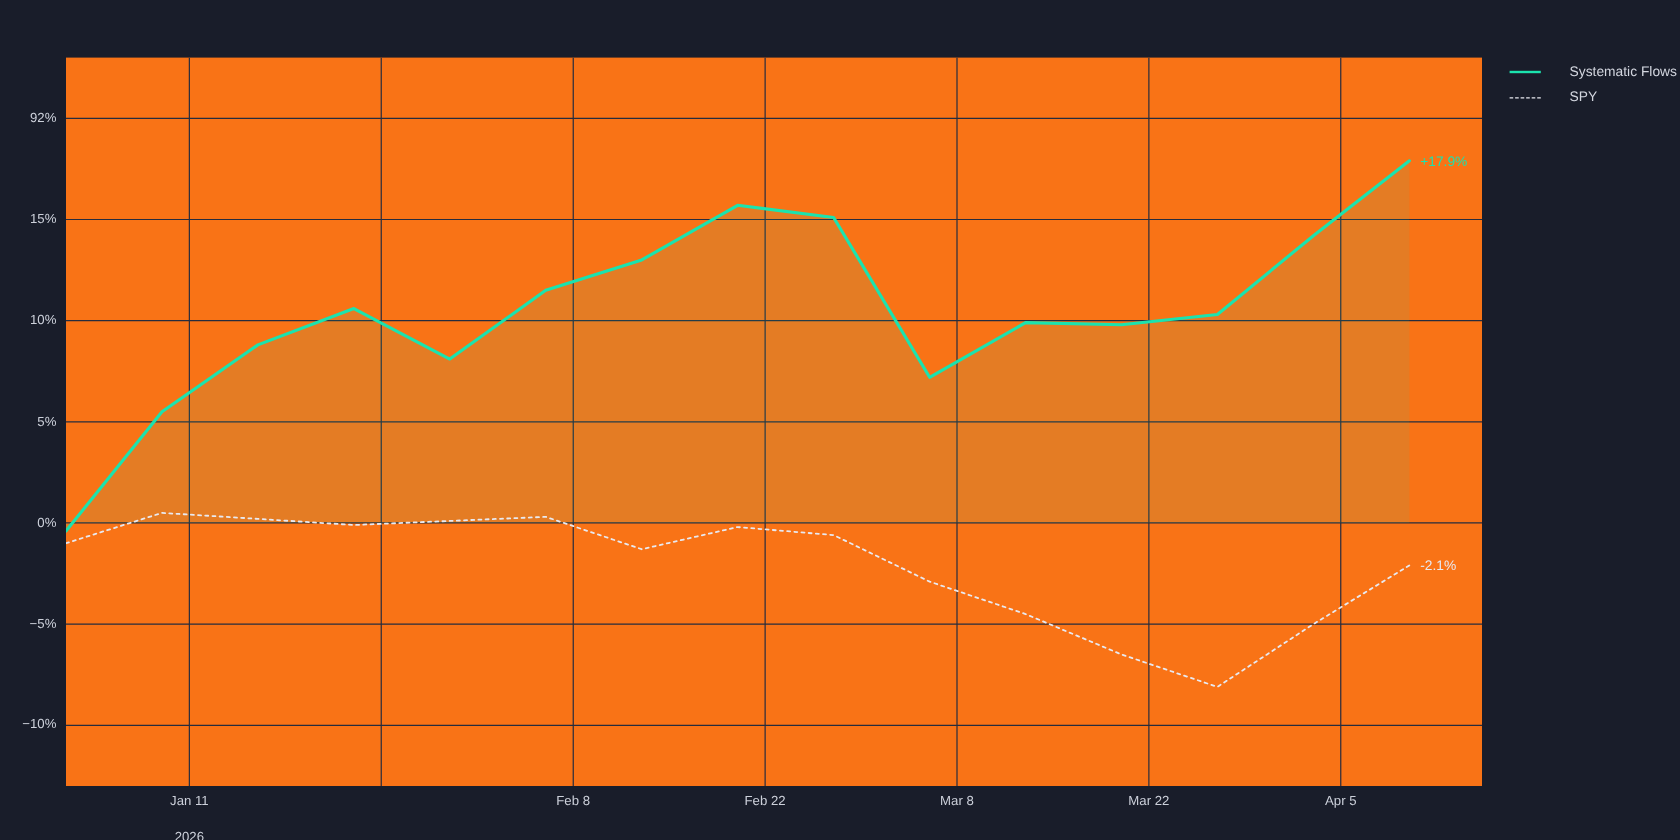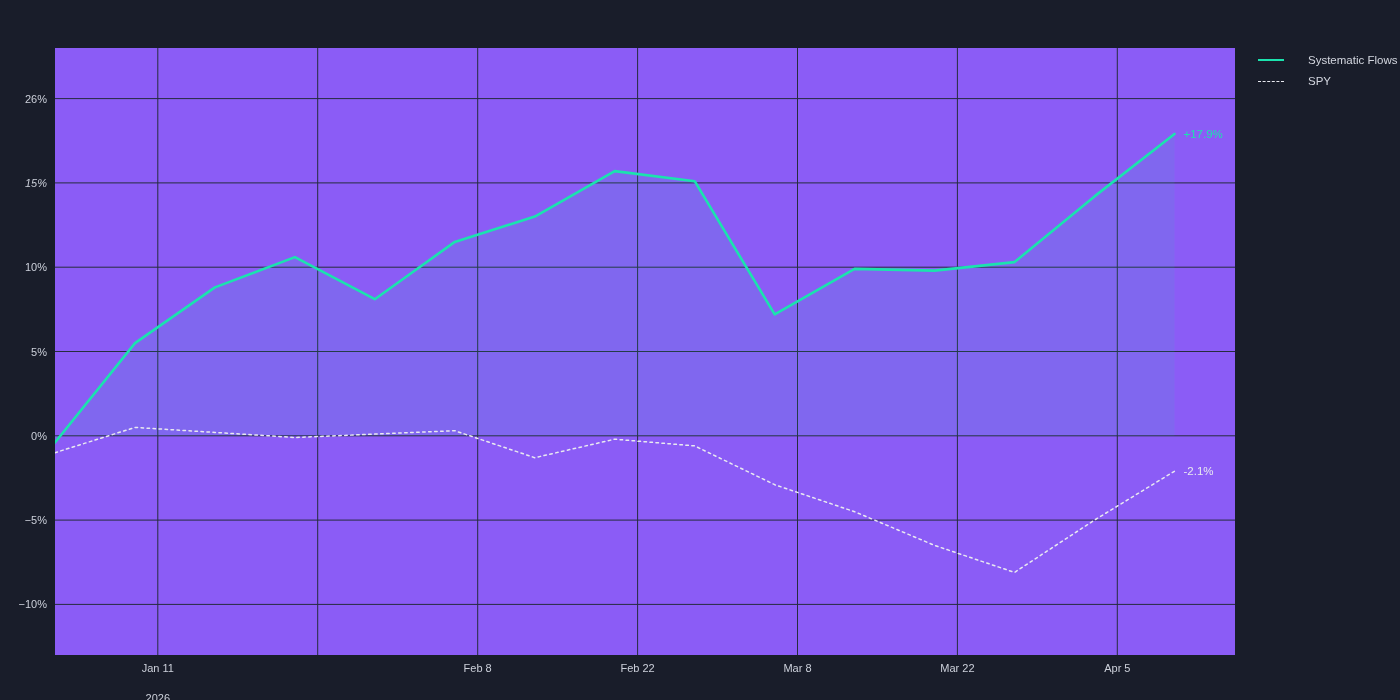--- a/index.html
+++ b/index.html
@@ -8,21 +8,21 @@
     background:#191d2a;
     font-family:"Liberation Sans",sans-serif;
     -webkit-font-smoothing:antialiased;
   }
   .chart-title{
     position:absolute;left:14px;top:12px;
     font-size:13.5px;color:#f1f2f6;letter-spacing:.2px;white-space:pre;
   }
   .plot{
     position:absolute;left:55px;top:48px;width:1180px;height:607px;
-    background:#8b5cf6;
+    background:#f97316;
   }
   .plot svg{display:block;width:1180px;height:607px;}
   svg text{font-family:"Liberation Sans",sans-serif;}
   .yticks{position:absolute;left:0;top:0;width:55px;height:700px;}
   .ytick{
     position:absolute;right:8px;font-size:11px;line-height:14px;
     color:#ccd0da;white-space:nowrap;
   }
   .xticks{position:absolute;left:0;top:0;width:1400px;height:700px;pointer-events:none;}
   .xtick{
@@ -63,22 +63,22 @@
         <line y1="0" y2="607" x1="1062.3" x2="1062.3" stroke="#262c3e" stroke-width="1"></line>
         <path d="M0.0,394.5L80.0,295.1L159.9,239.4L239.9,209.1L319.8,251.2L399.8,193.9L479.8,168.6L559.7,123.1L639.7,133.2L719.7,266.4L799.6,220.9L879.6,222.6L959.5,214.1L1039.5,148.4L1119.5,86.0L1119.5,387.8L0.0,387.8Z" fill="rgba(25,227,178,0.09)" stroke="none"></path>
         <path d="M0.0,394.5L80.0,295.1L159.9,239.4L239.9,209.1L319.8,251.2L399.8,193.9L479.8,168.6L559.7,123.1L639.7,133.2L719.7,266.4L799.6,220.9L879.6,222.6L959.5,214.1L1039.5,148.4L1119.5,86.0" fill="none" stroke="#1be3ae" stroke-width="2.6" stroke-linejoin="round" stroke-linecap="round"></path>
         <text x="1128.5" y="90.0" fill="#1be3ae" font-size="11.5px">+17.9%</text>
         <path d="M0.0,404.7L80.0,379.4L159.9,384.4L239.9,389.5L319.8,386.1L399.8,382.7L479.8,409.7L559.7,391.2L639.7,397.9L719.7,436.7L799.6,463.7L879.6,497.4L959.5,524.4L1039.5,472.1L1119.5,423.2" fill="none" stroke="#e8e9f0" stroke-width="1.5" stroke-linejoin="round" stroke-linecap="round" stroke-dasharray="2.5 3.5"></path>
         <text x="1128.5" y="427.2" fill="#e8e9f0" font-size="11.5px">-2.1%</text>
       </svg>
   </div>
 
   <div class="yticks" id="yticks">
-      <div class="ytick" style="top: 91.5833px;">26%</div>
-      <div class="ytick" style="top: 175.889px; font-style: italic;">15%</div>
+      <div class="ytick" style="top: 91.5833px;">92%</div>
+      <div class="ytick" style="top: 175.889px;">15%</div>
       <div class="ytick" style="top: 260.194px;">10%</div>
       <div class="ytick" style="top: 344.5px;">5%</div>
       <div class="ytick" style="top: 428.806px;">0%</div>
       <div class="ytick" style="top: 513.111px;">−5%</div>
       <div class="ytick" style="top: 597.417px;">−10%</div>
     </div>
   <div class="xticks" id="xticks">
       <div class="xtick" style="left: 157.807px; top: 661px;">
         <div>Jan 11</div>
         <div class="sub">2026</div>

